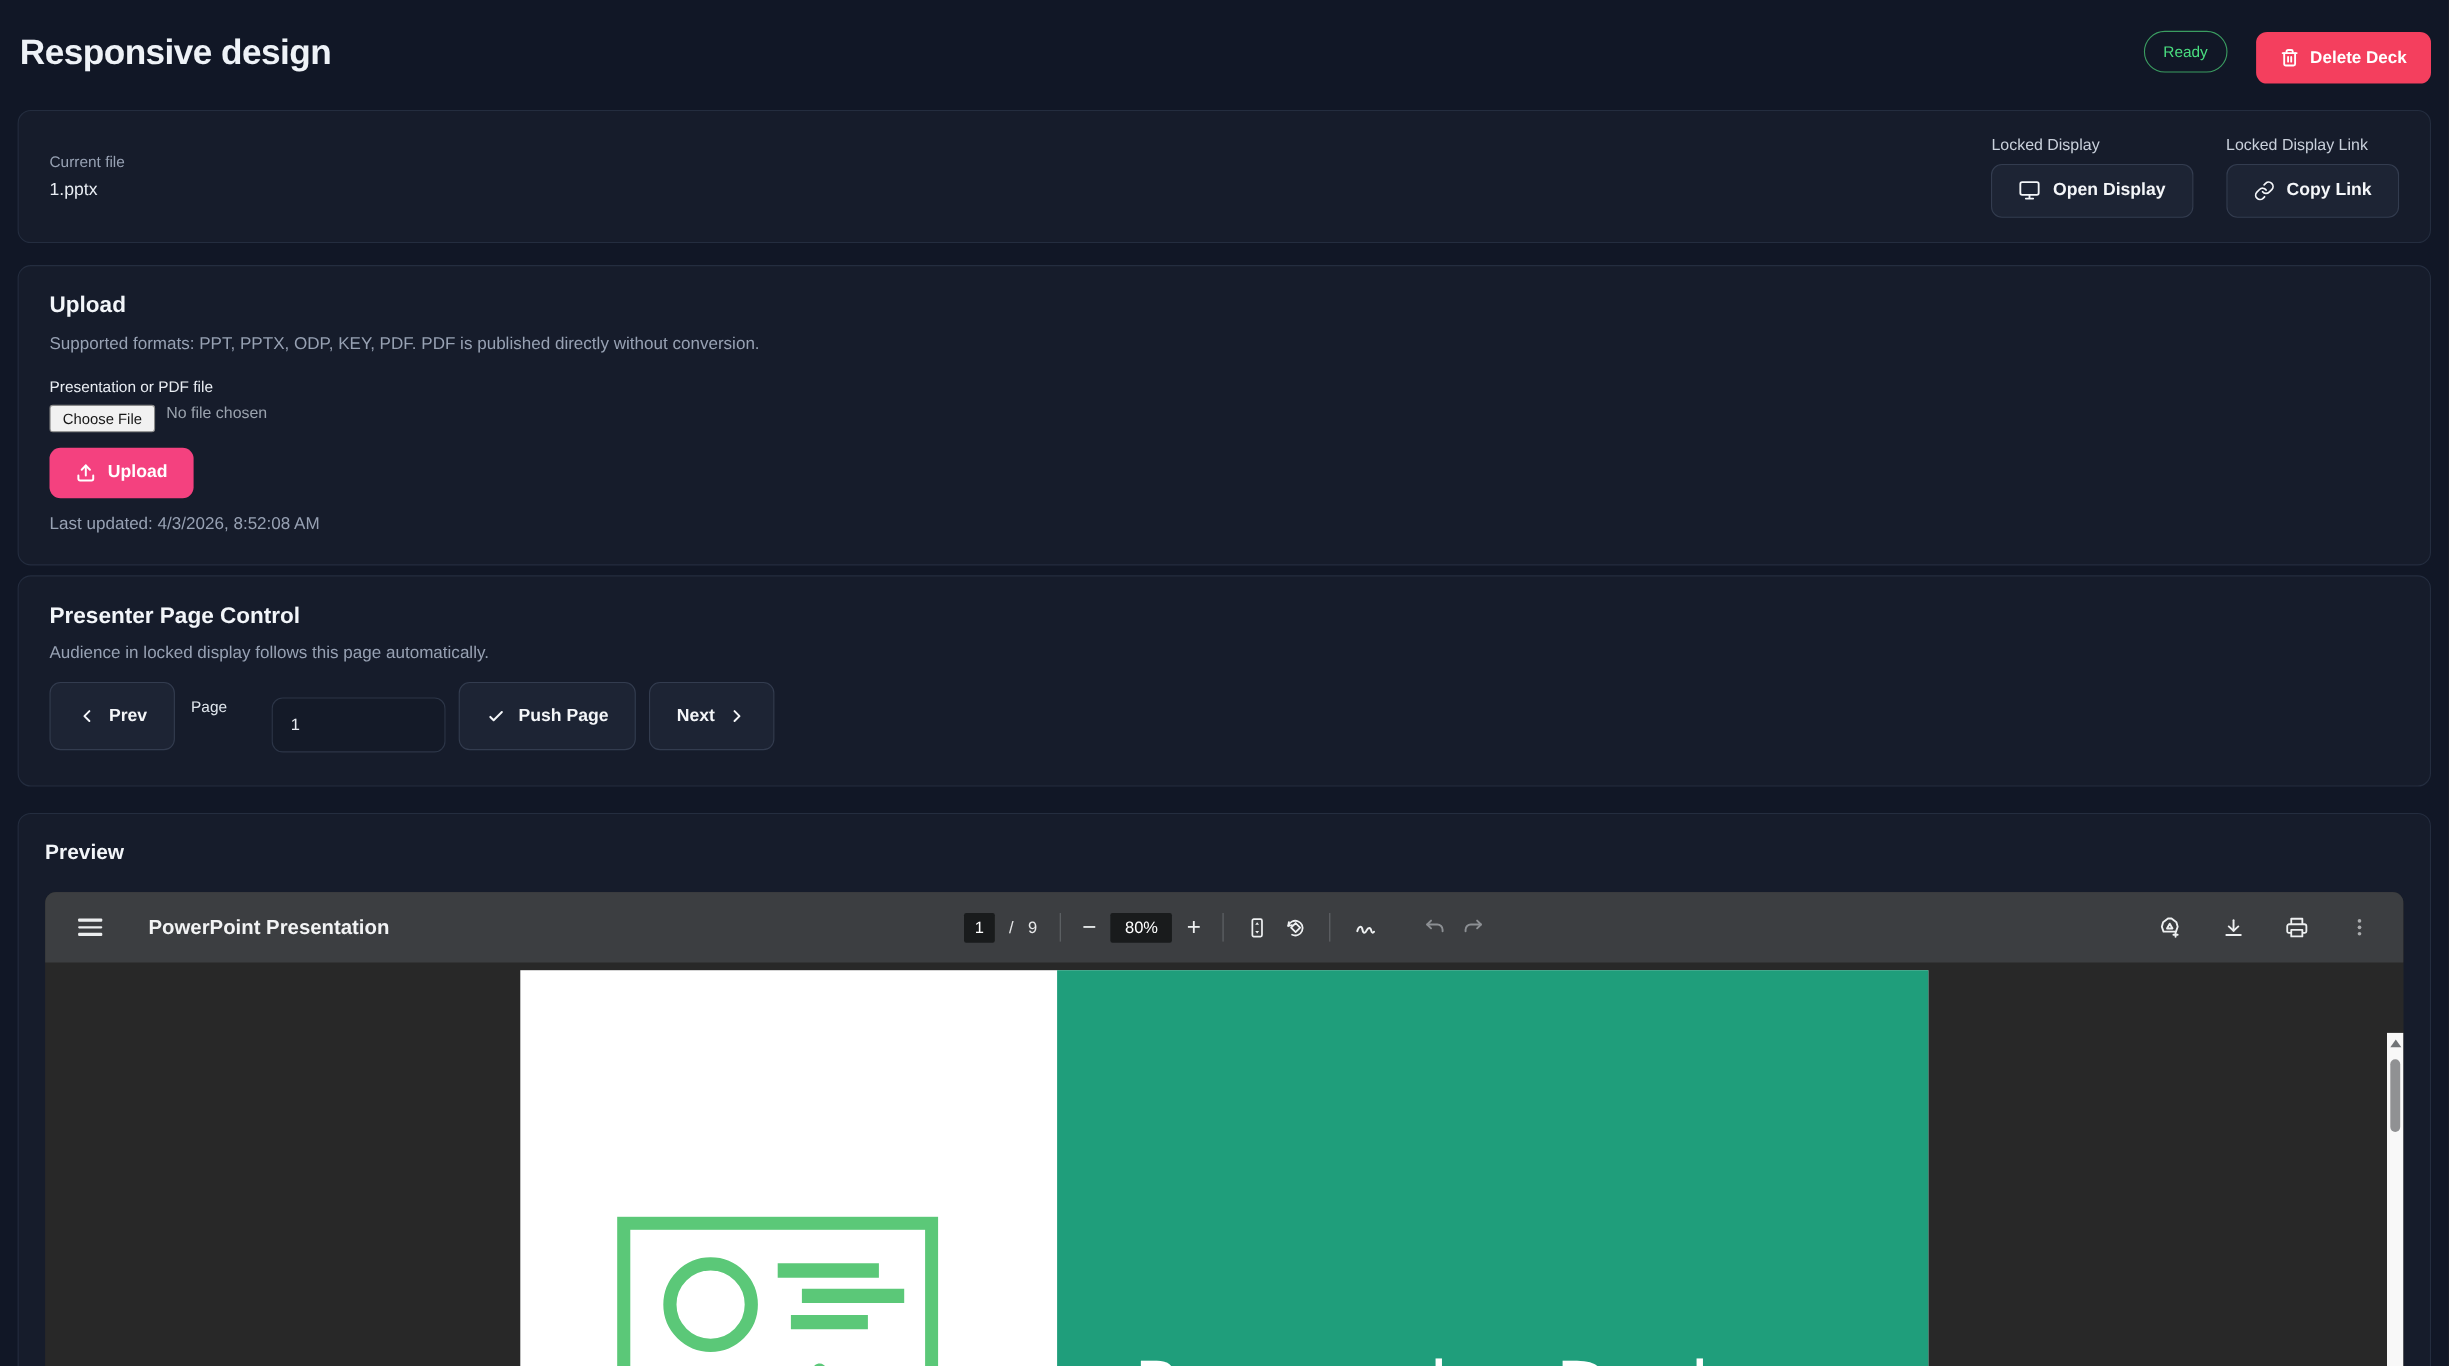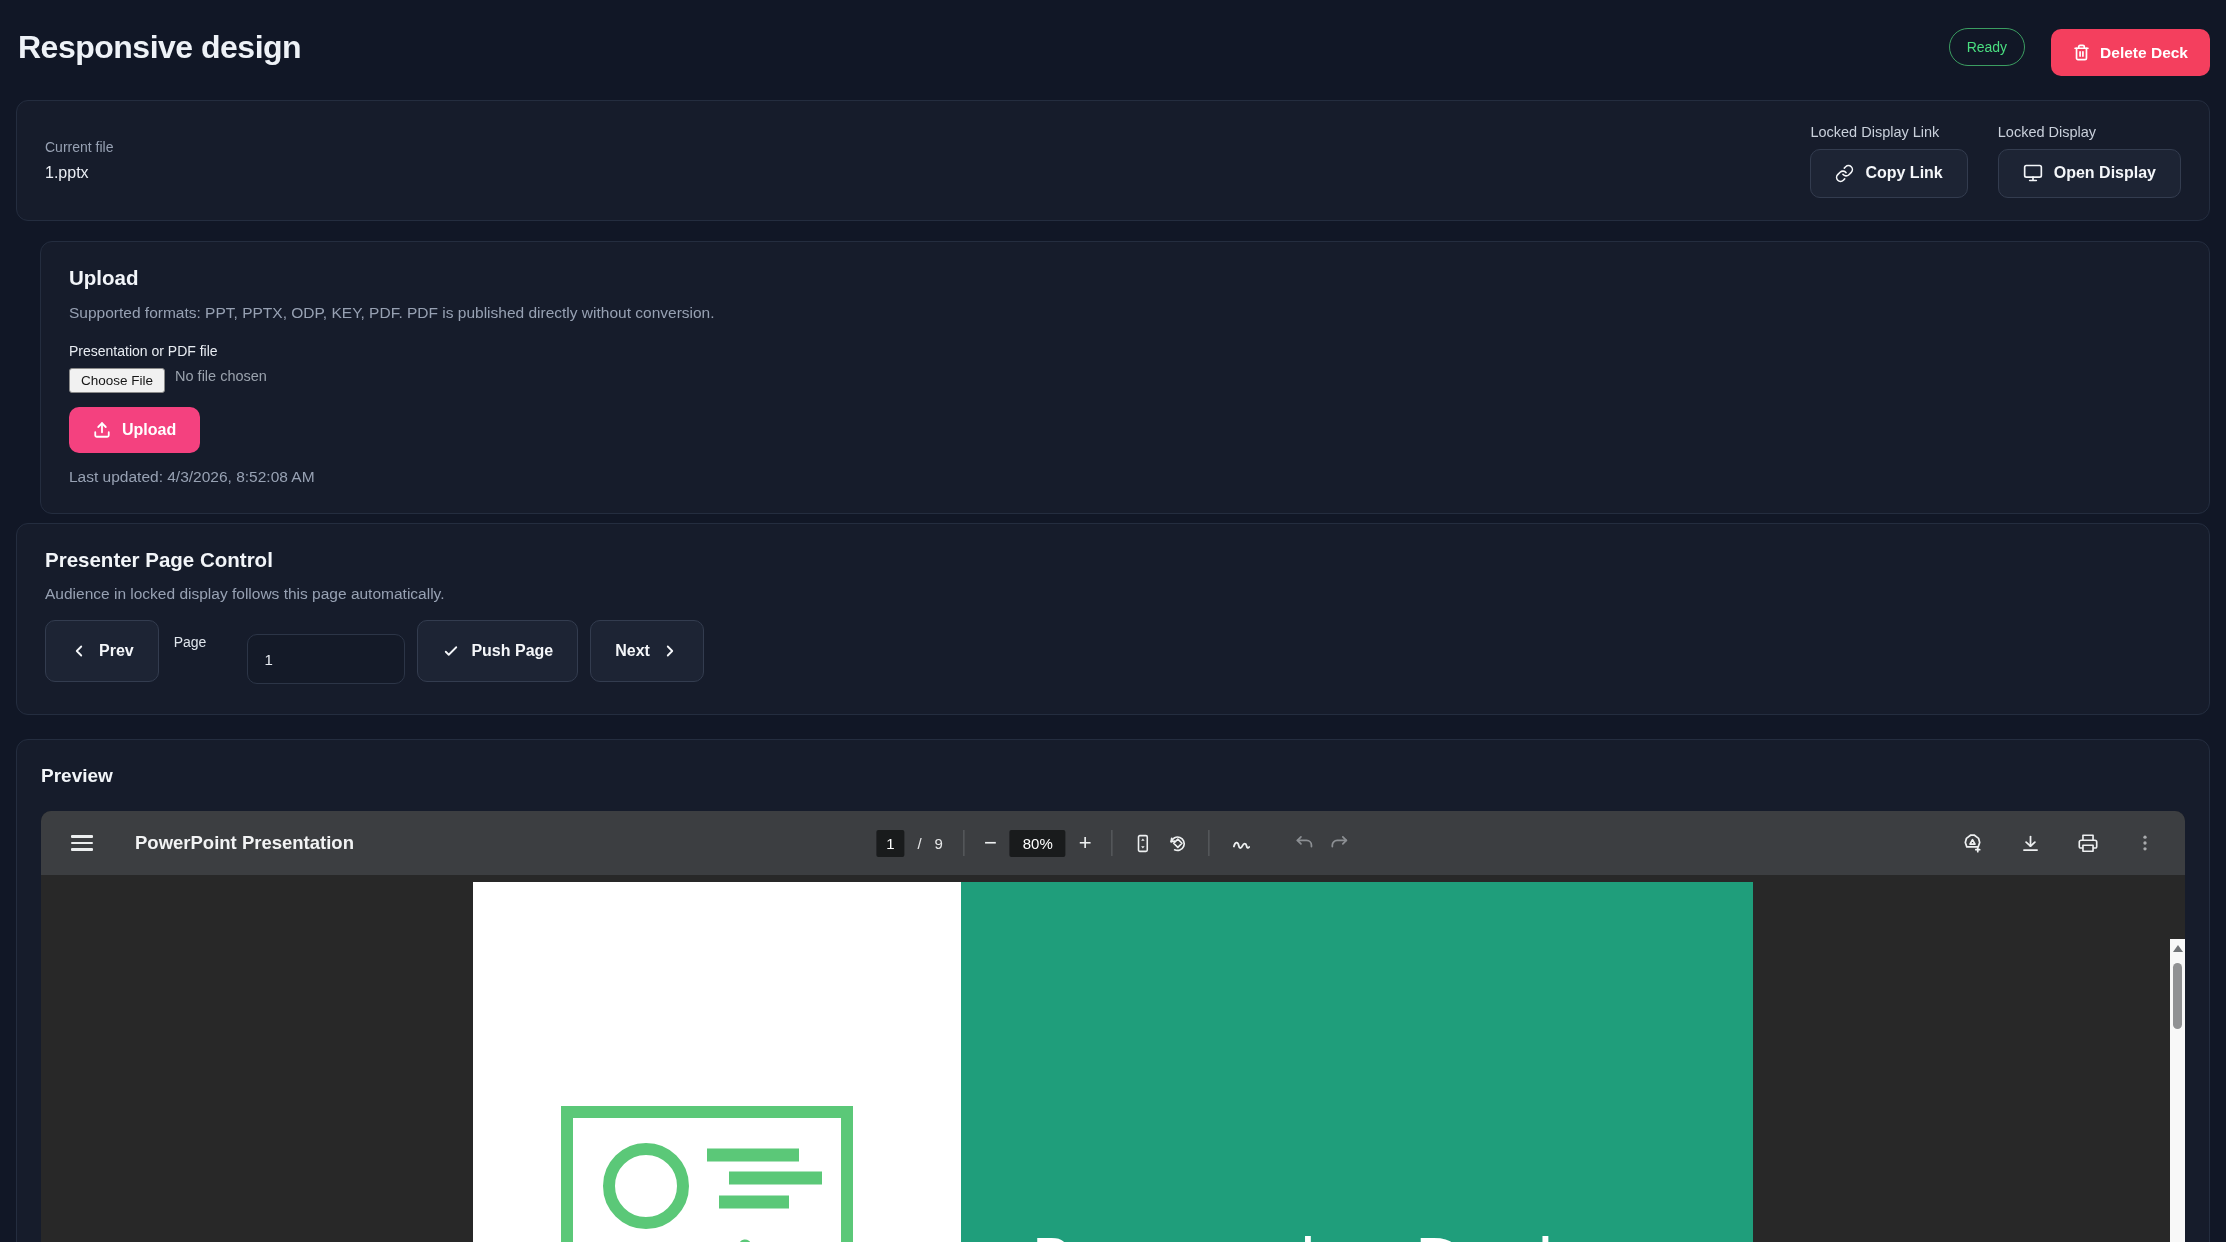--- a/index.html
+++ b/index.html
@@ -43,21 +43,21 @@
   .agroup { display:flex; flex-direction:column; }
   .agroup .alab { font-size:14.5px; color:#c9d0db; margin-bottom:9px; }
   .btn {
     display:inline-flex; align-items:center; gap:11px; height:49px;
     padding:0 24px; background:#1d2434; border:1.5px solid #333c4f;
     border-radius:10px; color:#f4f6f9; font-size:16px; font-weight:600;
     font-family:inherit; cursor:pointer; white-space:nowrap;
   }
 
   
-  .upload { margin-top:20px; padding:24px 28px 27px;margin-left:24px; }
+  .upload { margin-top:20px; padding:24px 28px 27px; }
   .card h2 { font-size:20.5px; font-weight:700; color:#f2f5f9; }
   .muted { font-size:15.5px; color:#97a1b3; }
   .upload .formats { margin-top:14px; }
   .upload .flab { display:block; margin-top:21px; font-size:14px; color:#e8ecf2; }
   .filerow { margin-top:9px; display:flex; align-items:flex-start; }
   .choose {
     background:#f1f1f1; color:#161616; border:1px solid #8a8a8a; border-radius:3px;
     font-size:13.5px; padding:4px 11px; font-family:inherit; cursor:pointer;
   }
   .nofile { margin-left:10px; font-size:14.5px; color:#9aa2ad; }
@@ -153,37 +153,37 @@
     </button>
   </div>
 
   <section class="card filebar">
     <div>
       <div class="lab">Current file</div>
       <div class="val">1.pptx</div>
     </div>
     <div class="actions">
       <div class="agroup">
+        <span class="alab">Locked Display</span>
+        <button class="btn">
+          <svg class="ic" width="20" height="20" viewBox="0 0 24 24" fill="none" stroke="#f4f6f9" stroke-width="2" stroke-linecap="round" stroke-linejoin="round">
+              <rect x="2" y="3" width="20" height="14" rx="2"></rect>
+              <path d="M8 21h8M12 17v4"></path>
+            </svg>
+          <span>Open Display</span>
+        </button>
+      </div>
+      <div class="agroup">
         <span class="alab">Locked Display Link</span>
         <button class="btn">
           <svg class="ic" width="19" height="19" viewBox="0 0 24 24" fill="none" stroke="#f4f6f9" stroke-width="2" stroke-linecap="round" stroke-linejoin="round">
               <path d="M10 13a5 5 0 0 0 7.54.54l3-3a5 5 0 0 0-7.07-7.07l-1.72 1.71"></path>
               <path d="M14 11a5 5 0 0 0-7.54-.54l-3 3a5 5 0 0 0 7.07 7.07l1.71-1.71"></path>
             </svg>
           <span>Copy Link</span>
-        </button>
-      </div>
-      <div class="agroup">
-        <span class="alab">Locked Display</span>
-        <button class="btn">
-          <svg class="ic" width="20" height="20" viewBox="0 0 24 24" fill="none" stroke="#f4f6f9" stroke-width="2" stroke-linecap="round" stroke-linejoin="round">
-              <rect x="2" y="3" width="20" height="14" rx="2"></rect>
-              <path d="M8 21h8M12 17v4"></path>
-            </svg>
-          <span>Open Display</span>
         </button>
       </div>
     </div>
   </section>
 
   <section class="card upload">
     <h2>Upload</h2>
     <p class="muted formats">Supported formats: PPT, PPTX, ODP, KEY, PDF. PDF is published directly without conversion.</p>
     <span class="flab">Presentation or PDF file</span>
     <div class="filerow">

